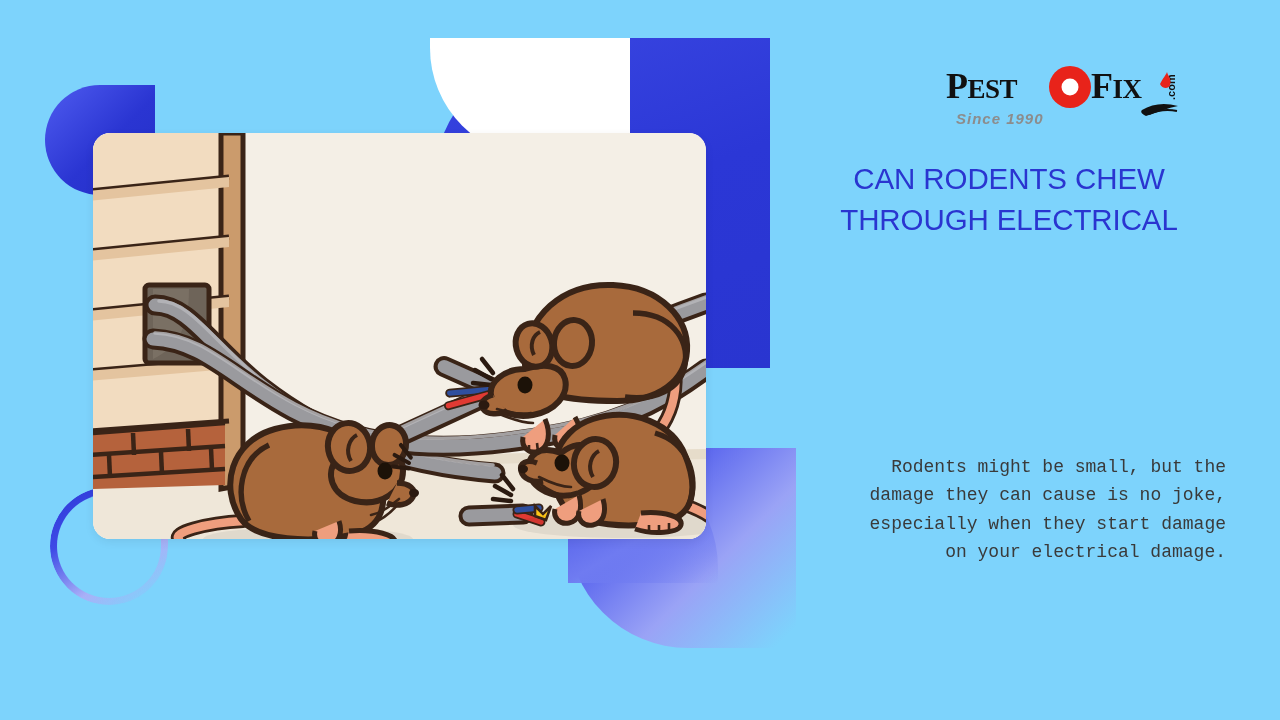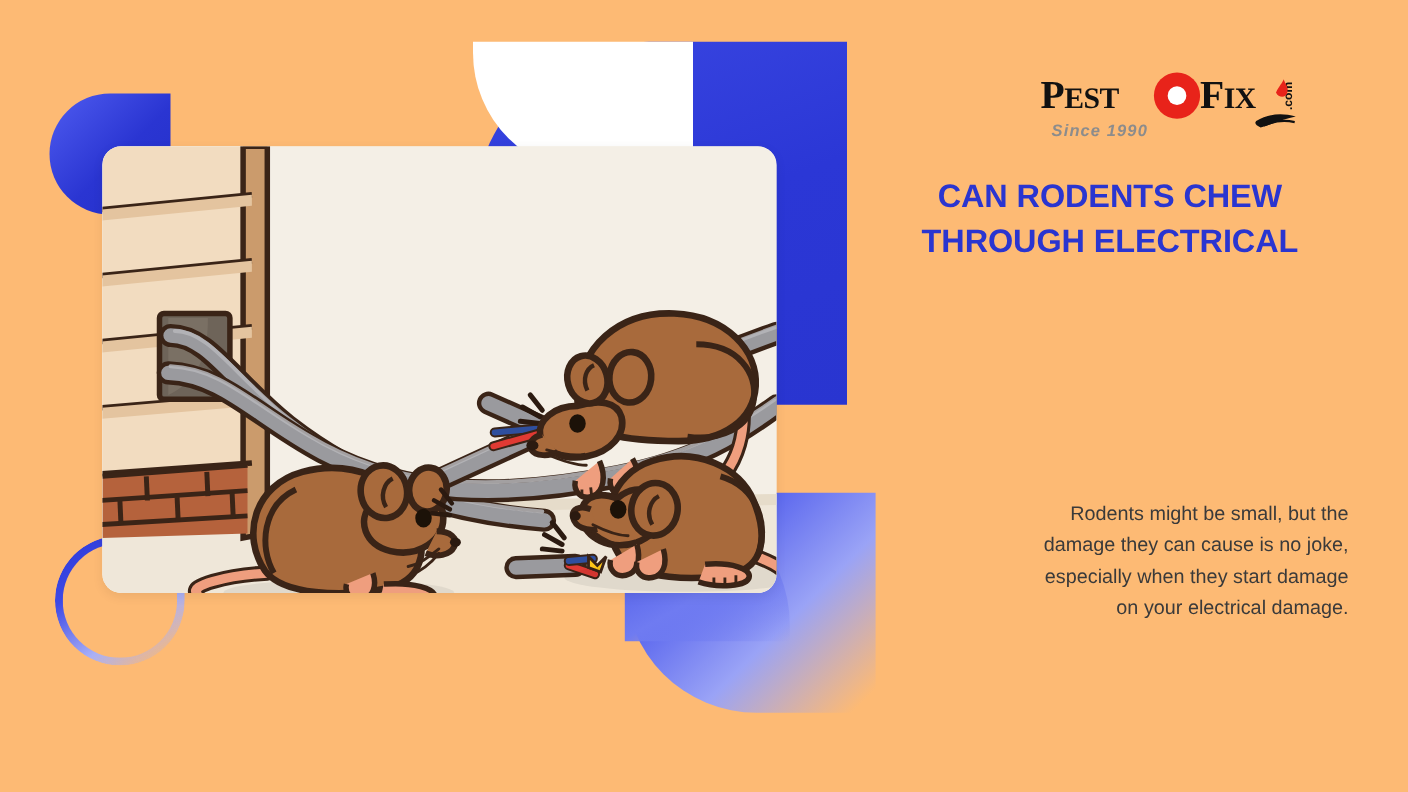--- a/index.html
+++ b/index.html
@@ -1,19 +1,19 @@
 <!DOCTYPE html>
 <html><head>
 <meta charset="utf-8">
 <style>
   * { margin:0; padding:0; box-sizing:border-box; }
   html,body { width:1280px; height:720px; overflow:hidden; background:#ffffff; }
   body { font-family:"Liberation Sans", sans-serif; position:relative; }
 
-  .canvas { position:absolute; inset:0; width:1280px; height:720px; background:#fdba74; }
+  .canvas { position:absolute; inset:0; width:1280px; height:720px; background:#7dd3fc; }
 
   
   .deco-sq-tl{
     position:absolute; left:45px; top:85px; width:110px; height:110px;
     background:linear-gradient(135deg,#4f5cf0 0%,#2a35d2 55%,#2430c8 100%);
     border-radius:58px 0 58px 58px;
   }
   .deco-big-blue{
     position:absolute; left:430px; top:38px; width:340px; height:330px;
     background:linear-gradient(160deg,#3a47e2 0%,#2b37d6 50%,#2935d0 100%);
@@ -57,27 +57,28 @@
   .right-col{
     position:absolute; left:770px; top:48px; width:470px; height:560px;
   }
   .logo-wrap{
     position:absolute; right:34px; top:14px; width:260px; height:72px;
   }
   .logo-wrap svg{ display:block; width:100%; height:100%; }
 
   .headline{
     position:absolute; left:14px; top:110px; width:450px;
-    color:#2a35d0; font-weight:bold; font-size:29.5px; line-height:1.40;
+    color:#2a35d0; font-weight:normal; font-size:29.5px; line-height:1.40;
     text-align:center; letter-spacing:-0.1px;
   }
   .body-copy{
     position:absolute; left:36px; top:405px; width:420px;
     color:#3a3a3a; font-size:18px; line-height:1.58; text-align:right;
     font-weight:400;
+    font-family:Liberation Mono, monospace;
   }
 </style>
 </head>
 <body>
 
 <div class="canvas">
 
   <div class="deco-big-blue"></div>
   <div class="deco-big-blue-notch"></div>
   <div class="deco-sq-tl"></div>

